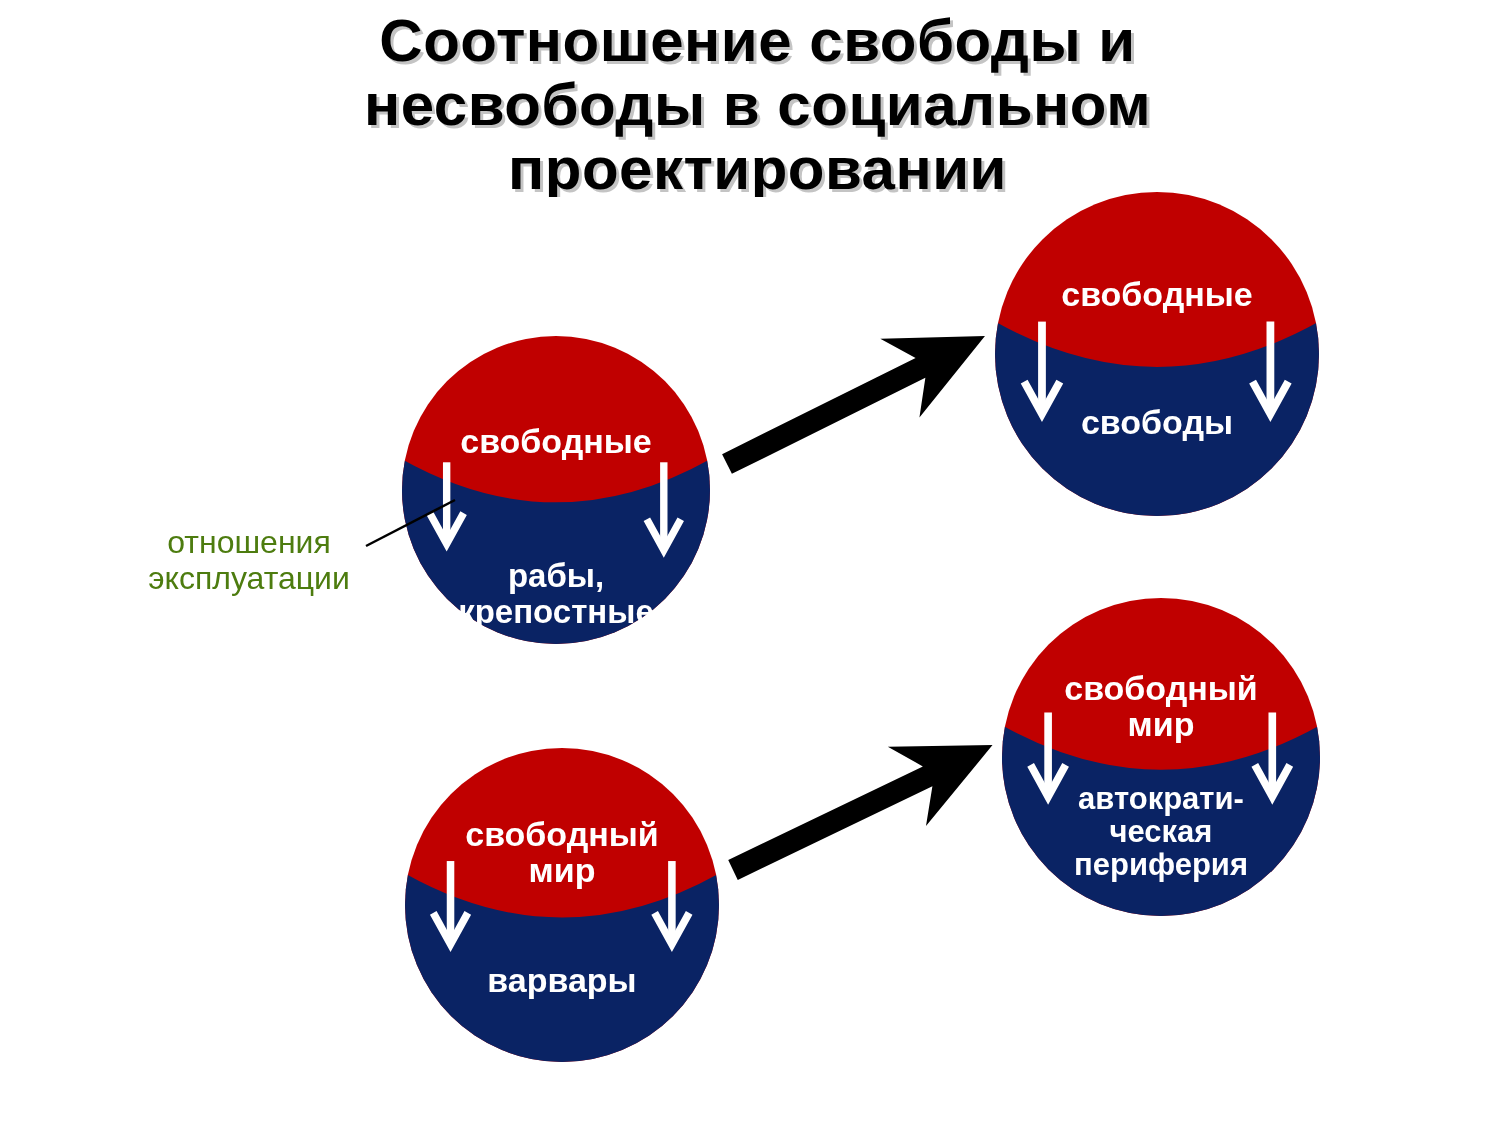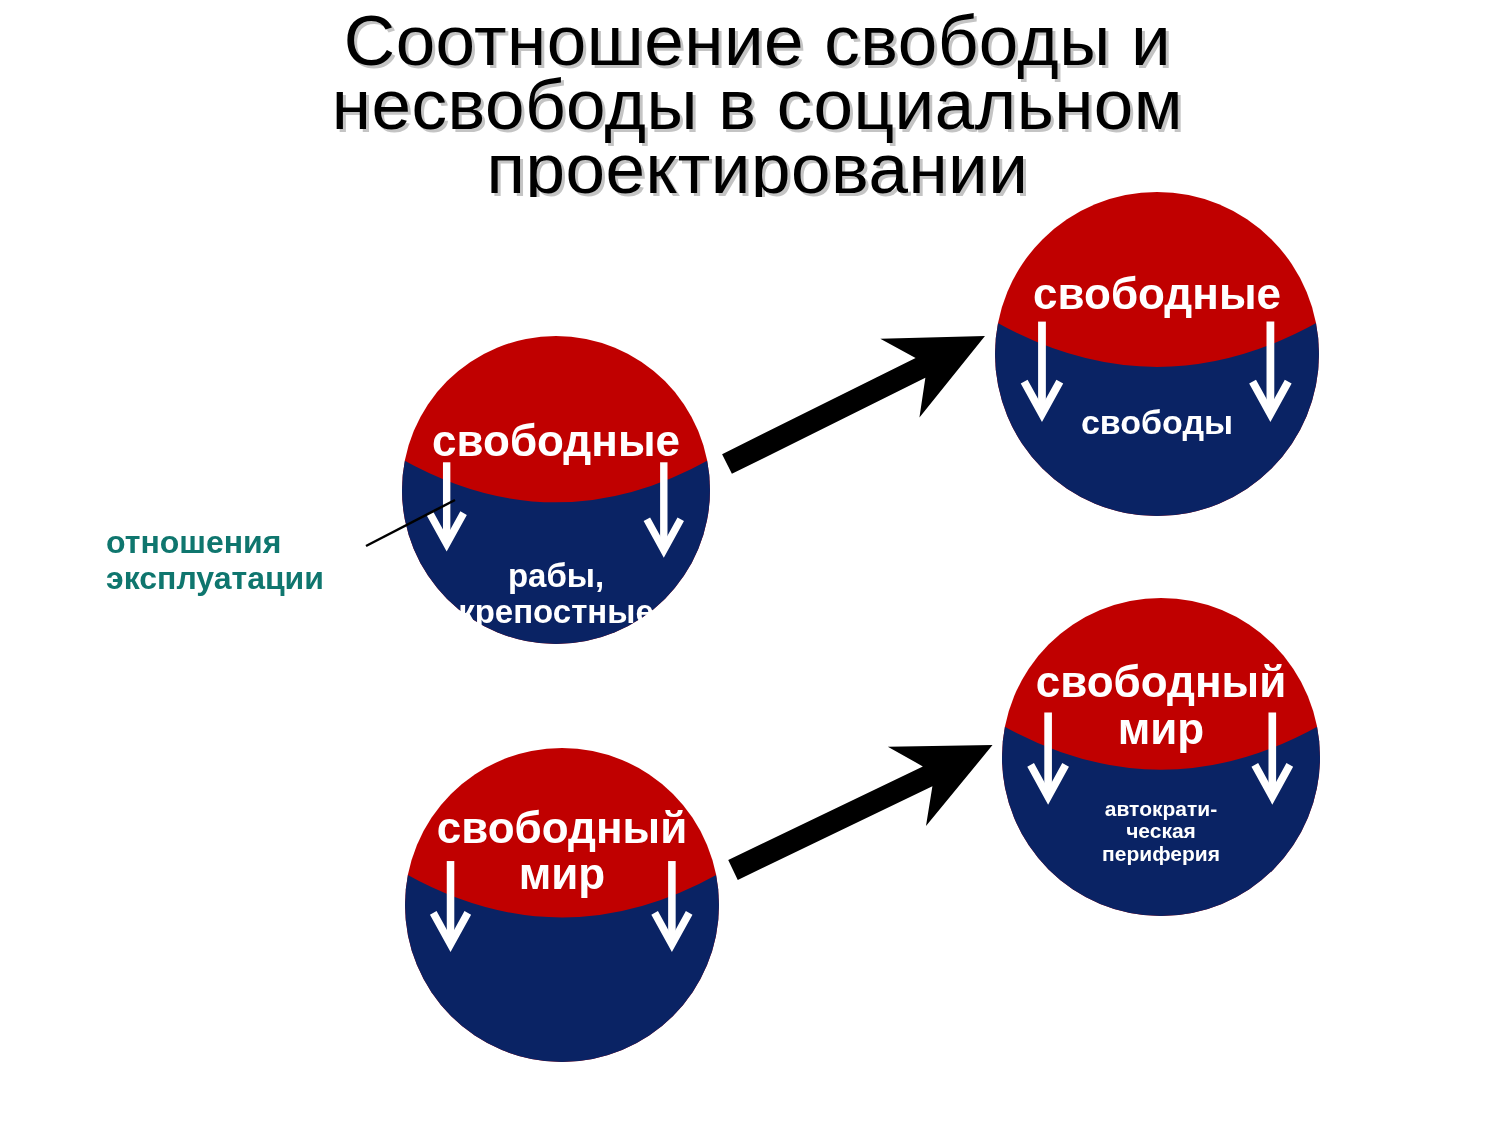--- a/index.html
+++ b/index.html
@@ -17,37 +17,37 @@
     --title-black: #000000;
     --label-white: #ffffff;
   }
   .slide-title {
     position: absolute;
     left: 230px; top: 9px;
     width: 1055px; height: 188px;   
     overflow: hidden;
     margin: 0;
     text-align: center;
-    font-size: 71px;
+    font-size: 60px;
     line-height: 64px;
-    font-weight: normal;
+    font-weight: bold;
     letter-spacing: 0.5px;
     color: var(--title-black);
     white-space: pre-line;
     text-shadow: 3px 3px 0 rgba(125,125,125,0.45);
   }
   .annotation {
     position: absolute;
     left: 106px; top: 524px;
     width: 286px;
-    text-align: left;
+    text-align: center;
     font-size: 32px;
     line-height: 36px;
-    font-weight: bold;
-    color: #0f766e;
+    font-weight: normal;
+    color: #4d7c0f;
     white-space: pre-line;
   }
   .circle {
     position: absolute;
   }
   .circle svg.disc {
     position: absolute;
     left: 0; top: 0;
     width: 100%; height: 100%;
     display: block;
@@ -57,32 +57,32 @@
   .white-arrow { stroke: var(--label-white); stroke-width: 4.8; fill: none; }
   .circle .label {
     position: absolute;
     left: 0; width: 100%;
     text-align: center;
     color: var(--label-white);
     font-weight: bold;
     white-space: pre-line;
     transform: translateY(-50%);
   }
-  .circle .label.top    { top: 33%; font-size: 44px; line-height: 1.06; }
+  .circle .label.top    { top: 33%; font-size: 34px; line-height: 1.06; }
   .circle .label.bottom { top: 74%; font-size: 34px; line-height: 1.08; }
   .circle.c1 { left: 402px;  top: 336px; width: 308px; height: 308px; }
   .circle.c2 { left: 995px;  top: 192px; width: 324px; height: 324px; }
   .circle.c3 { left: 405px;  top: 748px; width: 314px; height: 314px; }
   .circle.c4 { left: 1002px; top: 598px; width: 318px; height: 318px; }
   .circle.c1 .label.top    { top: 34%; }
   .circle.c1 .label.bottom { top: 76%; font-size: 33px; margin-top: 24px; }
   .circle.c2 .label.top    { top: 31.5%; }
   .circle.c2 .label.bottom { top: 71%; }
   .circle.c4 .label.top    { top: 34%; }
-  .circle.c4 .label.bottom { top: 73.5%; font-size: 21px; line-height: 1.07; }
+  .circle.c4 .label.bottom { top: 73.5%; font-size: 31px; line-height: 1.07; }
   .connector-layer {
     position: absolute;
     left: 0; top: 0;
     width: 1500px; height: 1125px;
     pointer-events: none;
   }
   .black-arrow { fill: var(--arrow-black); }
   .pointer-line { stroke: var(--arrow-black); stroke-width: 2.5; }
 </style>
 </head>
@@ -156,20 +156,21 @@
       <line x1="29" y1="72" x2="29" y2="122"></line>
         <path d="M18,105 L29,125 L40,105"></path>
     </g>
     <g class="white-arrow">
       <line x1="170" y1="72" x2="170" y2="122"></line>
         <path d="M159,105 L170,125 L181,105"></path>
     </g>
   </svg>
   <div class="label top">свободный
 мир</div>
+  <div class="label bottom">варвары</div>
 </div>
 
 <div class="circle c4">
   <svg class="disc" viewBox="0 0 200 200">
     <defs>
         <clipPath id="clipD">
           <circle cx="100" cy="100" r="100"></circle>
         </clipPath>
       </defs>
     <g clip-path="url(#clipD)">

